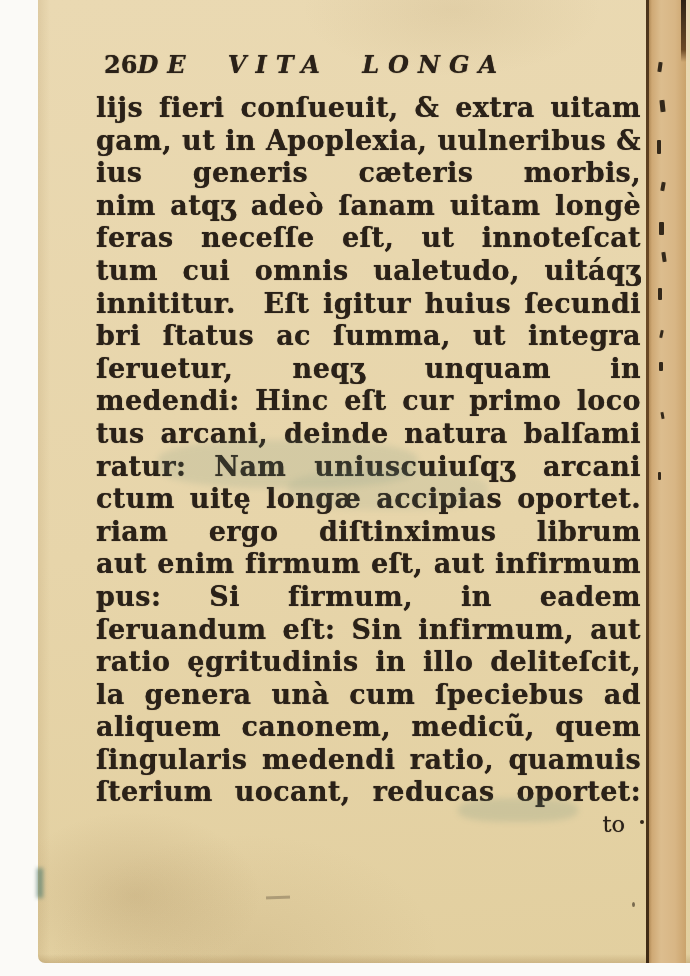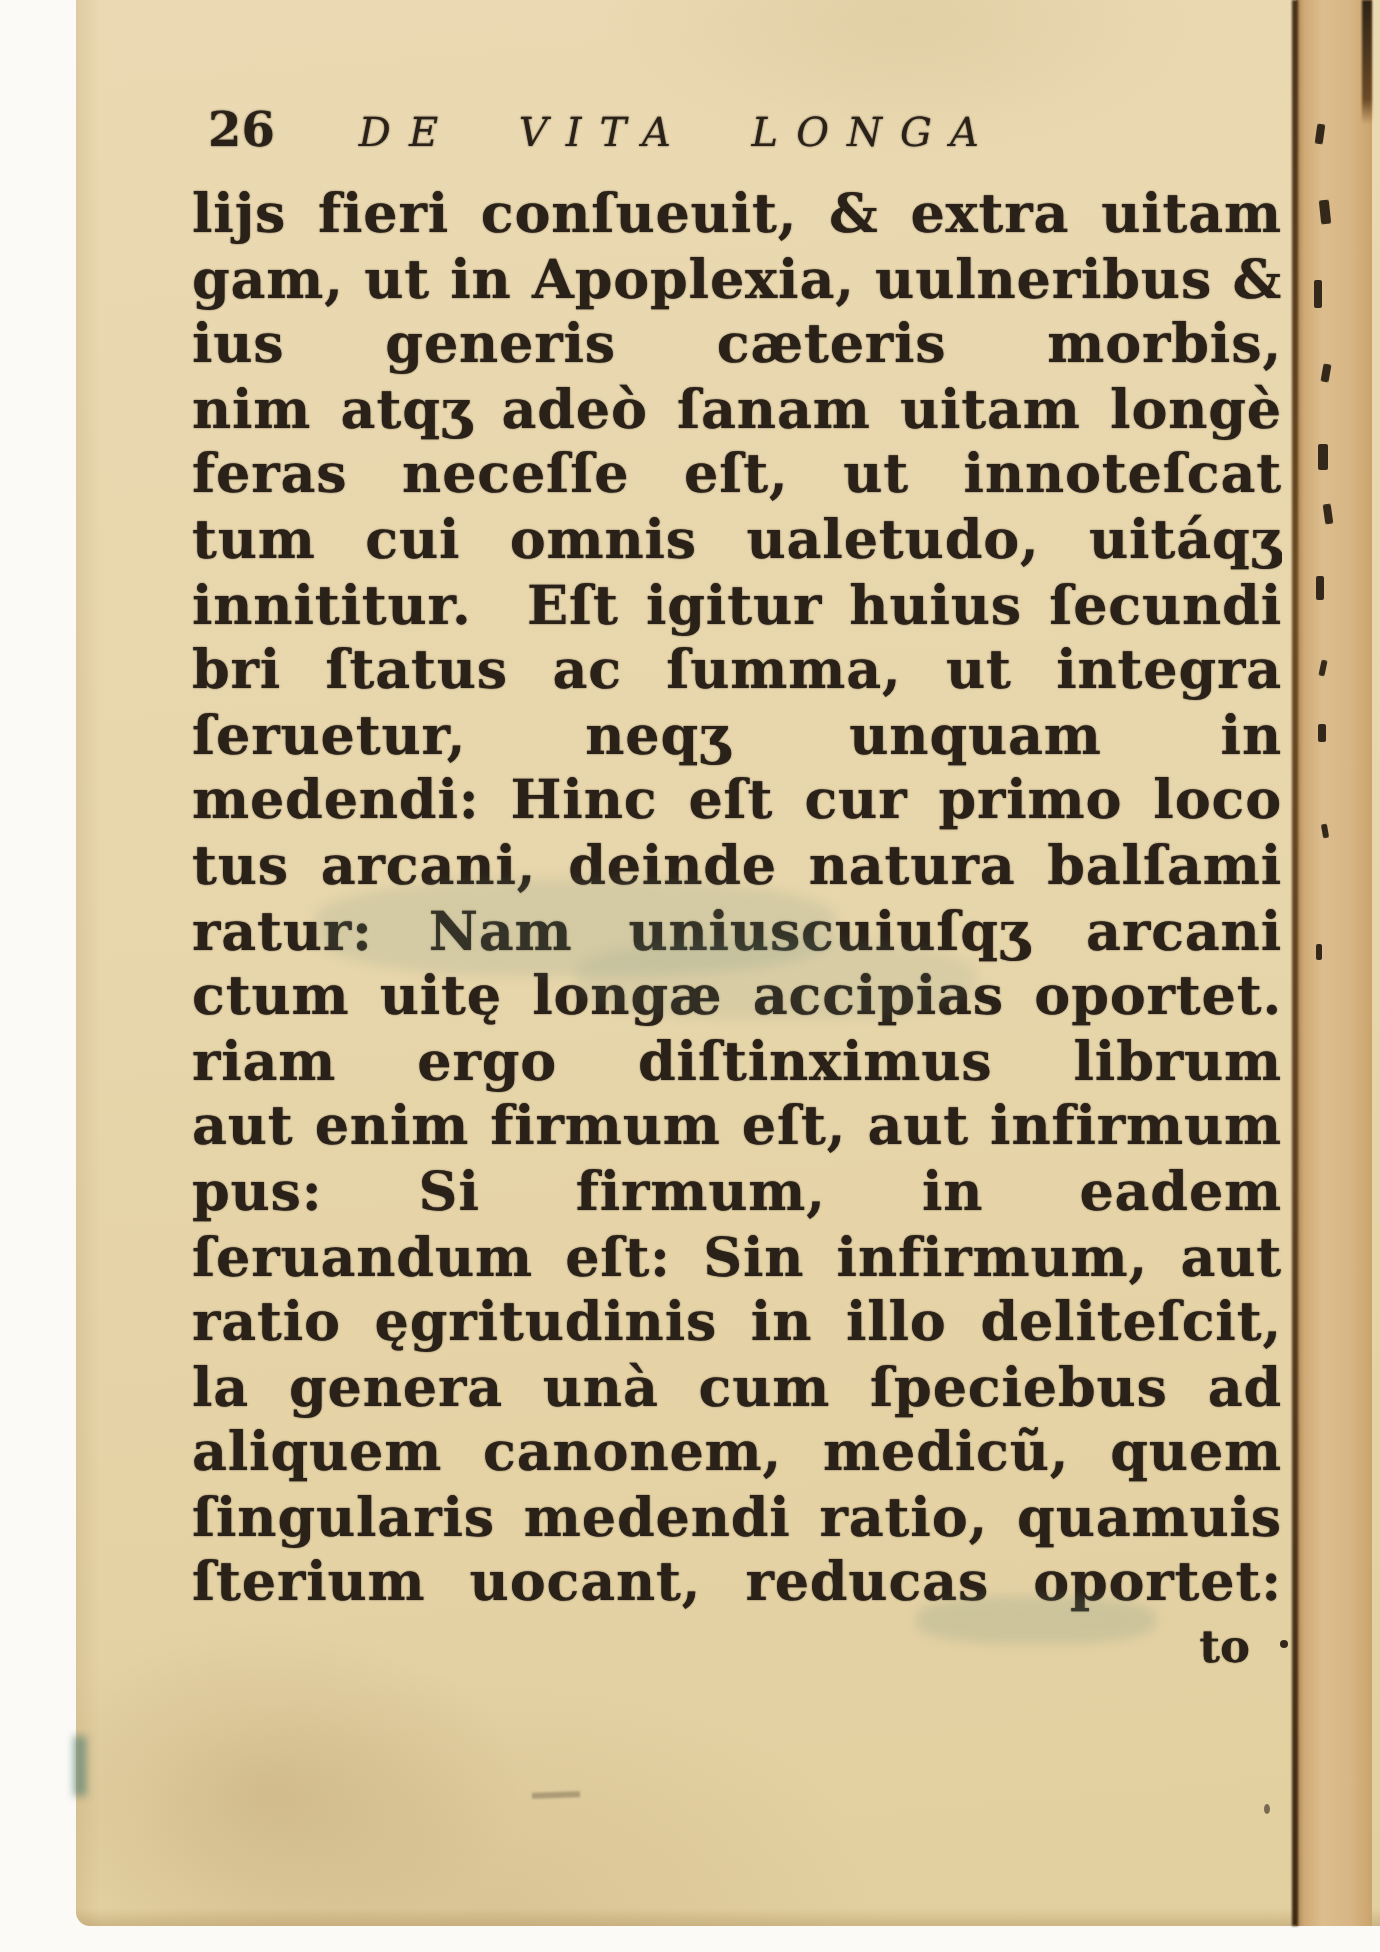--- a/index.html
+++ b/index.html
@@ -45,35 +45,35 @@
     color:#2a2118;
   }
   .header{
     display:flex;align-items:baseline;height:40px;
   }
   .folio{
     font-size:24px;font-weight:bold;margin-left:8px;
     text-shadow:0 0 1px rgba(42,33,24,.85);
   }
   .running-title{
-    margin-left:42px;font-size:20px;font-weight:normal;font-style:italic;
+    font-size:24px;font-weight:bold;font-style:italic;
     letter-spacing:9px;word-spacing:16px;
     text-shadow:0 0 1px rgba(42,33,24,.8);
     white-space:nowrap;
   }
   .lines{ margin-top:2px; }
   .line{
     height:32.6px;line-height:32.6px;overflow:hidden;
     font-size:27px;font-weight:bold;letter-spacing:.4px;
     text-align:justify;text-align-last:justify;
     text-shadow:0 0 .8px rgba(42,33,24,.8);
   }
   .catchword-row{
     height:32px;line-height:30px;text-align:right;padding-right:16px;
-    font-size:22.5px;font-weight:bold;
+    font-size:22.5px;font-weight:normal;
     text-shadow:0 0 .8px rgba(42,33,24,.8);
   }
   
   .stain-teal{
     position:absolute;background:#5d8474;filter:blur(2px);
   }
   .ghost{
     position:absolute;filter:blur(3px);opacity:.16;background:#6f8f7d;border-radius:40%;
   }
   .pencil{

